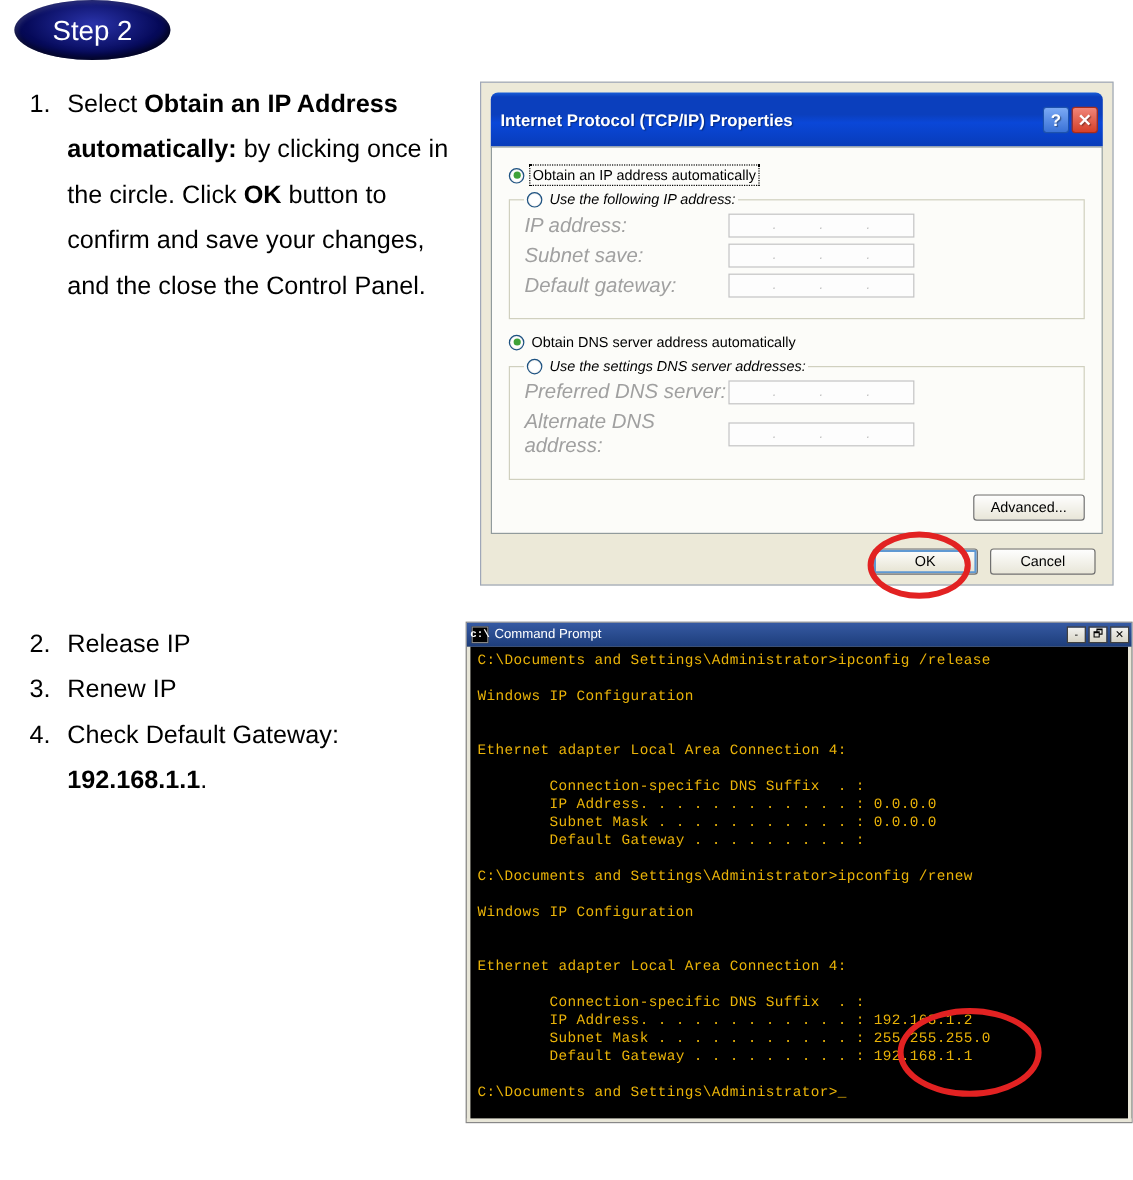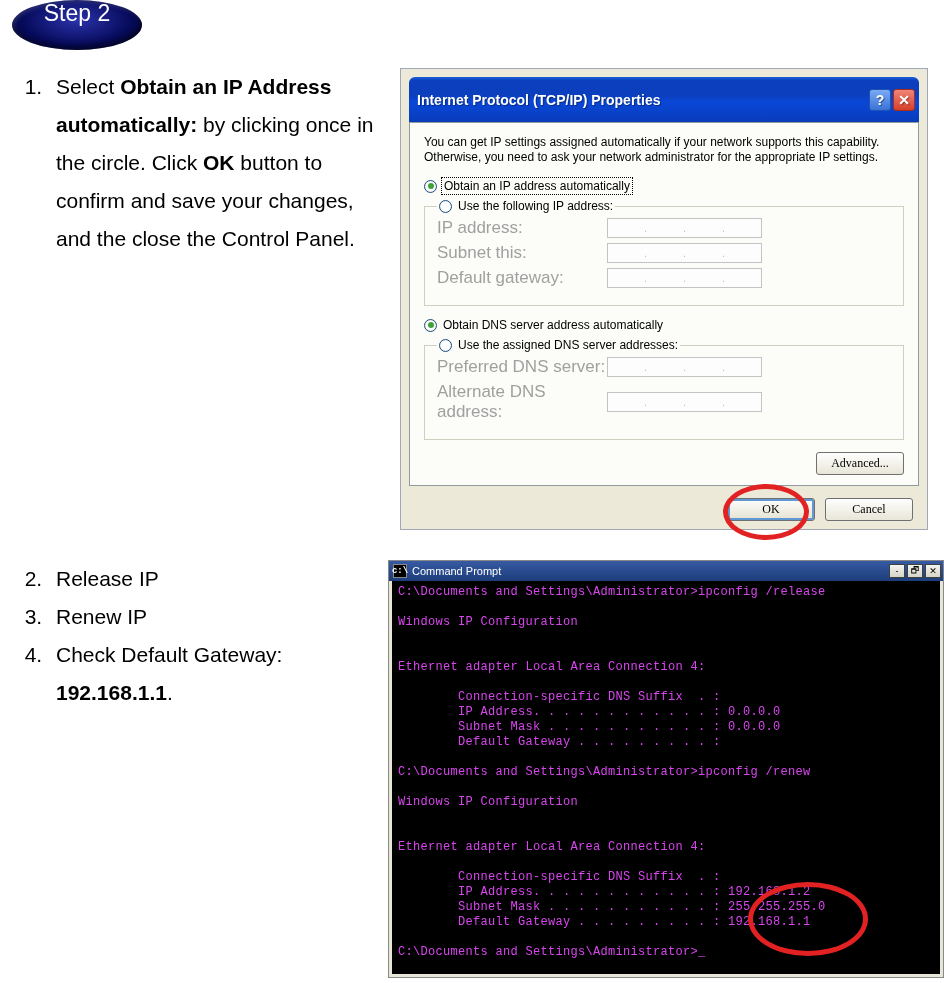--- a/index.html
+++ b/index.html
@@ -14,21 +14,21 @@
   }
 
   .step-badge {
     margin: 0 0 18px 12px;
     width: 130px;
     height: 50px;
     background: radial-gradient(ellipse at 50% 40%, #2a33aa 0%, #060a5a 60%, #030638 100%);
     border-radius: 50%;
     position: relative;
     display: flex;
-    align-items: flex-start;
+    align-items: center;
     justify-content: center;
     color: #fff;
     font-size: 23px;
     font-family: Arial;
     box-shadow: inset -2px -3px 6px rgba(0,0,0,0.6), inset 2px 2px 4px rgba(255,255,255,0.15);
   }
 
   .row {
     display: flex;
     align-items: flex-start;
@@ -112,20 +112,21 @@
     font-size: 12px;
     margin-top: -1px;
   }
   .desc { line-height: 15px; margin-bottom: 14px; }
 
   fieldset.grp {
     border: 1px solid #d0d0bf;
     margin: 6px 0 12px;
     padding: 8px 12px 12px;
     position: relative;
+    font-style: italic;
   }
   .radio-row {
     display: flex;
     align-items: center;
     gap: 6px;
     font-size: 12px;
     margin: 4px 0;
   }
   .radio {
     width: 13px; height: 13px; border-radius: 50%;
@@ -163,21 +164,20 @@
   .ip-input .dot { color:#c0c0c0; }
 
   .adv-row { text-align: right; margin-top: 4px; }
   .win-btn {
     min-width: 88px;
     padding: 3px 14px;
     font-size: 12px;
     background: linear-gradient(#fefefe,#e8e6d8);
     border: 1px solid #707070;
     border-radius: 3px;
-    font-family: Liberation Serif, serif;
   }
   .win-btn.default {
     box-shadow: 0 0 0 2px #5f98d2 inset;
     background: linear-gradient(#fefefe,#e5e2d0);
   }
   .ok-row {
     display: flex;
     justify-content: flex-end;
     gap: 10px;
     margin-top: 12px;
@@ -225,21 +225,21 @@
     padding: 4px 6px 14px;
     white-space: pre;
     min-height: 320px;
     border-left:3px solid #e8e6d8;
     border-right:3px solid #e8e6d8;
     border-bottom:3px solid #e8e6d8;
     font-family: "Lucida Console","Courier New",monospace;
     letter-spacing: 0.3px;
     position: relative;
   }
-  .cmd-body .white { color:#d946ef;text-align:center; }
+  .cmd-body .white { color:#eab308;text-align:center; }
 </style>
 </head>
 <body>
 
 <div class="step-badge">
   <span>Step 2</span>
 </div>
 
 <div class="row">
   <div class="instr-col" style="width:400px">
@@ -251,41 +251,40 @@
   </div>
 
   <div class="dialog1">
     <div class="xp-title">
       <span>Internet Protocol (TCP/IP) Properties</span>
       <span class="spacer"></span>
       <span class="xp-btn help">?</span>
       <span class="xp-btn close">✕</span>
     </div>
     <div class="tab-body">
-      <div class="desc">You can get IP settings assigned automatically if your network supports this capability. Otherwise, you need to ask your network administrator for the appropriate IP settings.</div>
 
       <div class="radio-row">
         <span class="radio selected"></span>
         <span class="dotted-focus">Obtain an IP address automatically</span>
       </div>
       <fieldset class="grp" style="padding-top:0;">
         <legend class="radio-row" style="margin:0;">
           <span class="radio"></span>
           <span>Use the following IP address:</span>
         </legend>
         <div class="field-row">
           <label>IP address:</label>
           <div class="ip-input">
               <span class="dot">.</span>
               <span class="dot">.</span>
               <span class="dot">.</span>
             </div>
         </div>
         <div class="field-row">
-          <label>Subnet this:</label>
+          <label>Subnet save:</label>
           <div class="ip-input">
               <span class="dot">.</span>
               <span class="dot">.</span>
               <span class="dot">.</span>
             </div>
         </div>
         <div class="field-row">
           <label>Default gateway:</label>
           <div class="ip-input">
               <span class="dot">.</span>
@@ -295,21 +294,21 @@
         </div>
       </fieldset>
 
       <div class="radio-row">
         <span class="radio selected"></span>
         <span>Obtain DNS server address automatically</span>
       </div>
       <fieldset class="grp" style="padding-top:0;">
         <legend class="radio-row" style="margin:0;">
           <span class="radio"></span>
-          <span>Use the assigned DNS server addresses:</span>
+          <span>Use the settings DNS server addresses:</span>
         </legend>
         <div class="field-row">
           <label>Preferred DNS server:</label>
           <div class="ip-input">
               <span class="dot">.</span>
               <span class="dot">.</span>
               <span class="dot">.</span>
             </div>
         </div>
         <div class="field-row">

